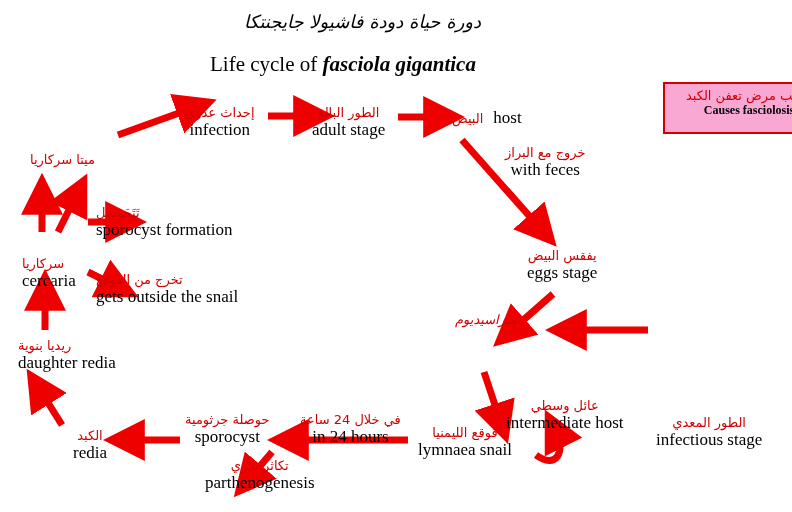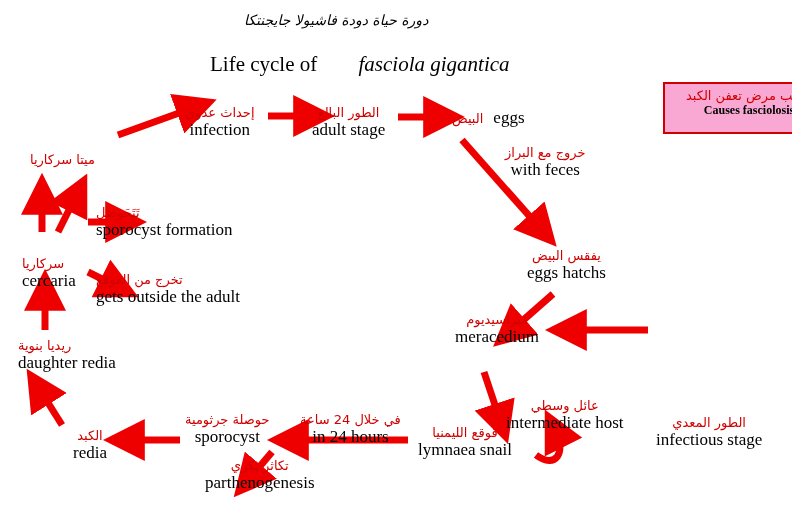--- a/index.html
+++ b/index.html
@@ -29,33 +29,32 @@
     direction: rtl;
     font-family: "DejaVu Sans", sans-serif;
   }
   .en {
     color: #000000;
     font-size: 17px;
     font-family: "Liberation Serif", serif;
   }
   .title-ar {
     color: #000000;
-    font-size: 14px;
+    font-size: 18px;
     direction: rtl;
     font-family: "DejaVu Sans", sans-serif;
     font-style: italic;
   }
   .title-en {
     color: #000000;
     font-size: 21px;
   }
   .title-en .sp {
     font-style: italic;
-    font-weight: normal;
-    margin-left: 36px;
+    font-weight: bold;
   }
   .box {
     position: absolute;
     border: 2px solid #d00000;
     background: #f9a8d4;
     text-align: center;
     padding: 4px 6px 6px 6px;
     box-sizing: border-box;
     margin-left: 48px;
   }
@@ -158,36 +157,35 @@
     <span class="en">infection</span>
   </div>
 
   <div class="node ta-c" style="left:312px; top:105px;">
     <span class="ar">الطور البالغ</span>
     <span class="en">adult stage</span>
   </div>
 
   <div class="node" style="left:452px; top:108px;">
     <span class="ar" style="display:inline-block; vertical-align:middle;">البيض</span>
-    <span class="en" style="display:inline-block; vertical-align:middle; margin-left:6px;">eggs</span>
+    <span class="en" style="display:inline-block; vertical-align:middle; margin-left:6px;">host</span>
   </div>
 
   <div class="node ta-c" style="left:505px; top:145px;">
     <span class="ar">خروج مع البراز</span>
     <span class="en">with feces</span>
   </div>
 
   <div class="node ta-c" style="left:527px; top:248px;">
     <span class="ar">يفقس البيض</span>
-    <span class="en">eggs hatchs</span>
-  </div>
-
-  <div class="node ta-c" style="left:455px; top:312px;">
+    <span class="en">eggs stage</span>
+  </div>
+
+  <div class="node ta-c" style="left:455px; top:312px;font-style:italic;">
     <span class="ar">ميراسيديوم</span>
-    <span class="en">meracedium</span>
   </div>
 
   <div class="node ta-c" style="left:506px; top:398px;">
     <span class="ar">عائل وسطي</span>
     <span class="en">intermediate host</span>
   </div>
 
   <div class="node ta-c" style="left:656px; top:415px;">
     <span class="ar">الطور المعدي</span>
     <span class="en">infectious stage</span>
@@ -223,21 +221,21 @@
     <span class="en">daughter redia</span>
   </div>
 
   <div class="node ta-l" style="left:22px; top:256px;">
     <span class="ar">سركاريا</span>
     <span class="en">cercaria</span>
   </div>
 
   <div class="node ta-l" style="left:96px; top:272px;">
     <span class="ar">تخرج من القوقع</span>
-    <span class="en">gets outside the adult</span>
+    <span class="en">gets outside the snail</span>
   </div>
 
   <div class="node ta-l" style="left:96px; top:205px;">
     <span class="ar">تَتَحَوصَل</span>
     <span class="en">sporocyst formation</span>
   </div>
 
   <div class="node ta-c" style="left:30px; top:152px;">
     <span class="ar">ميتا سركاريا</span>
   </div>

